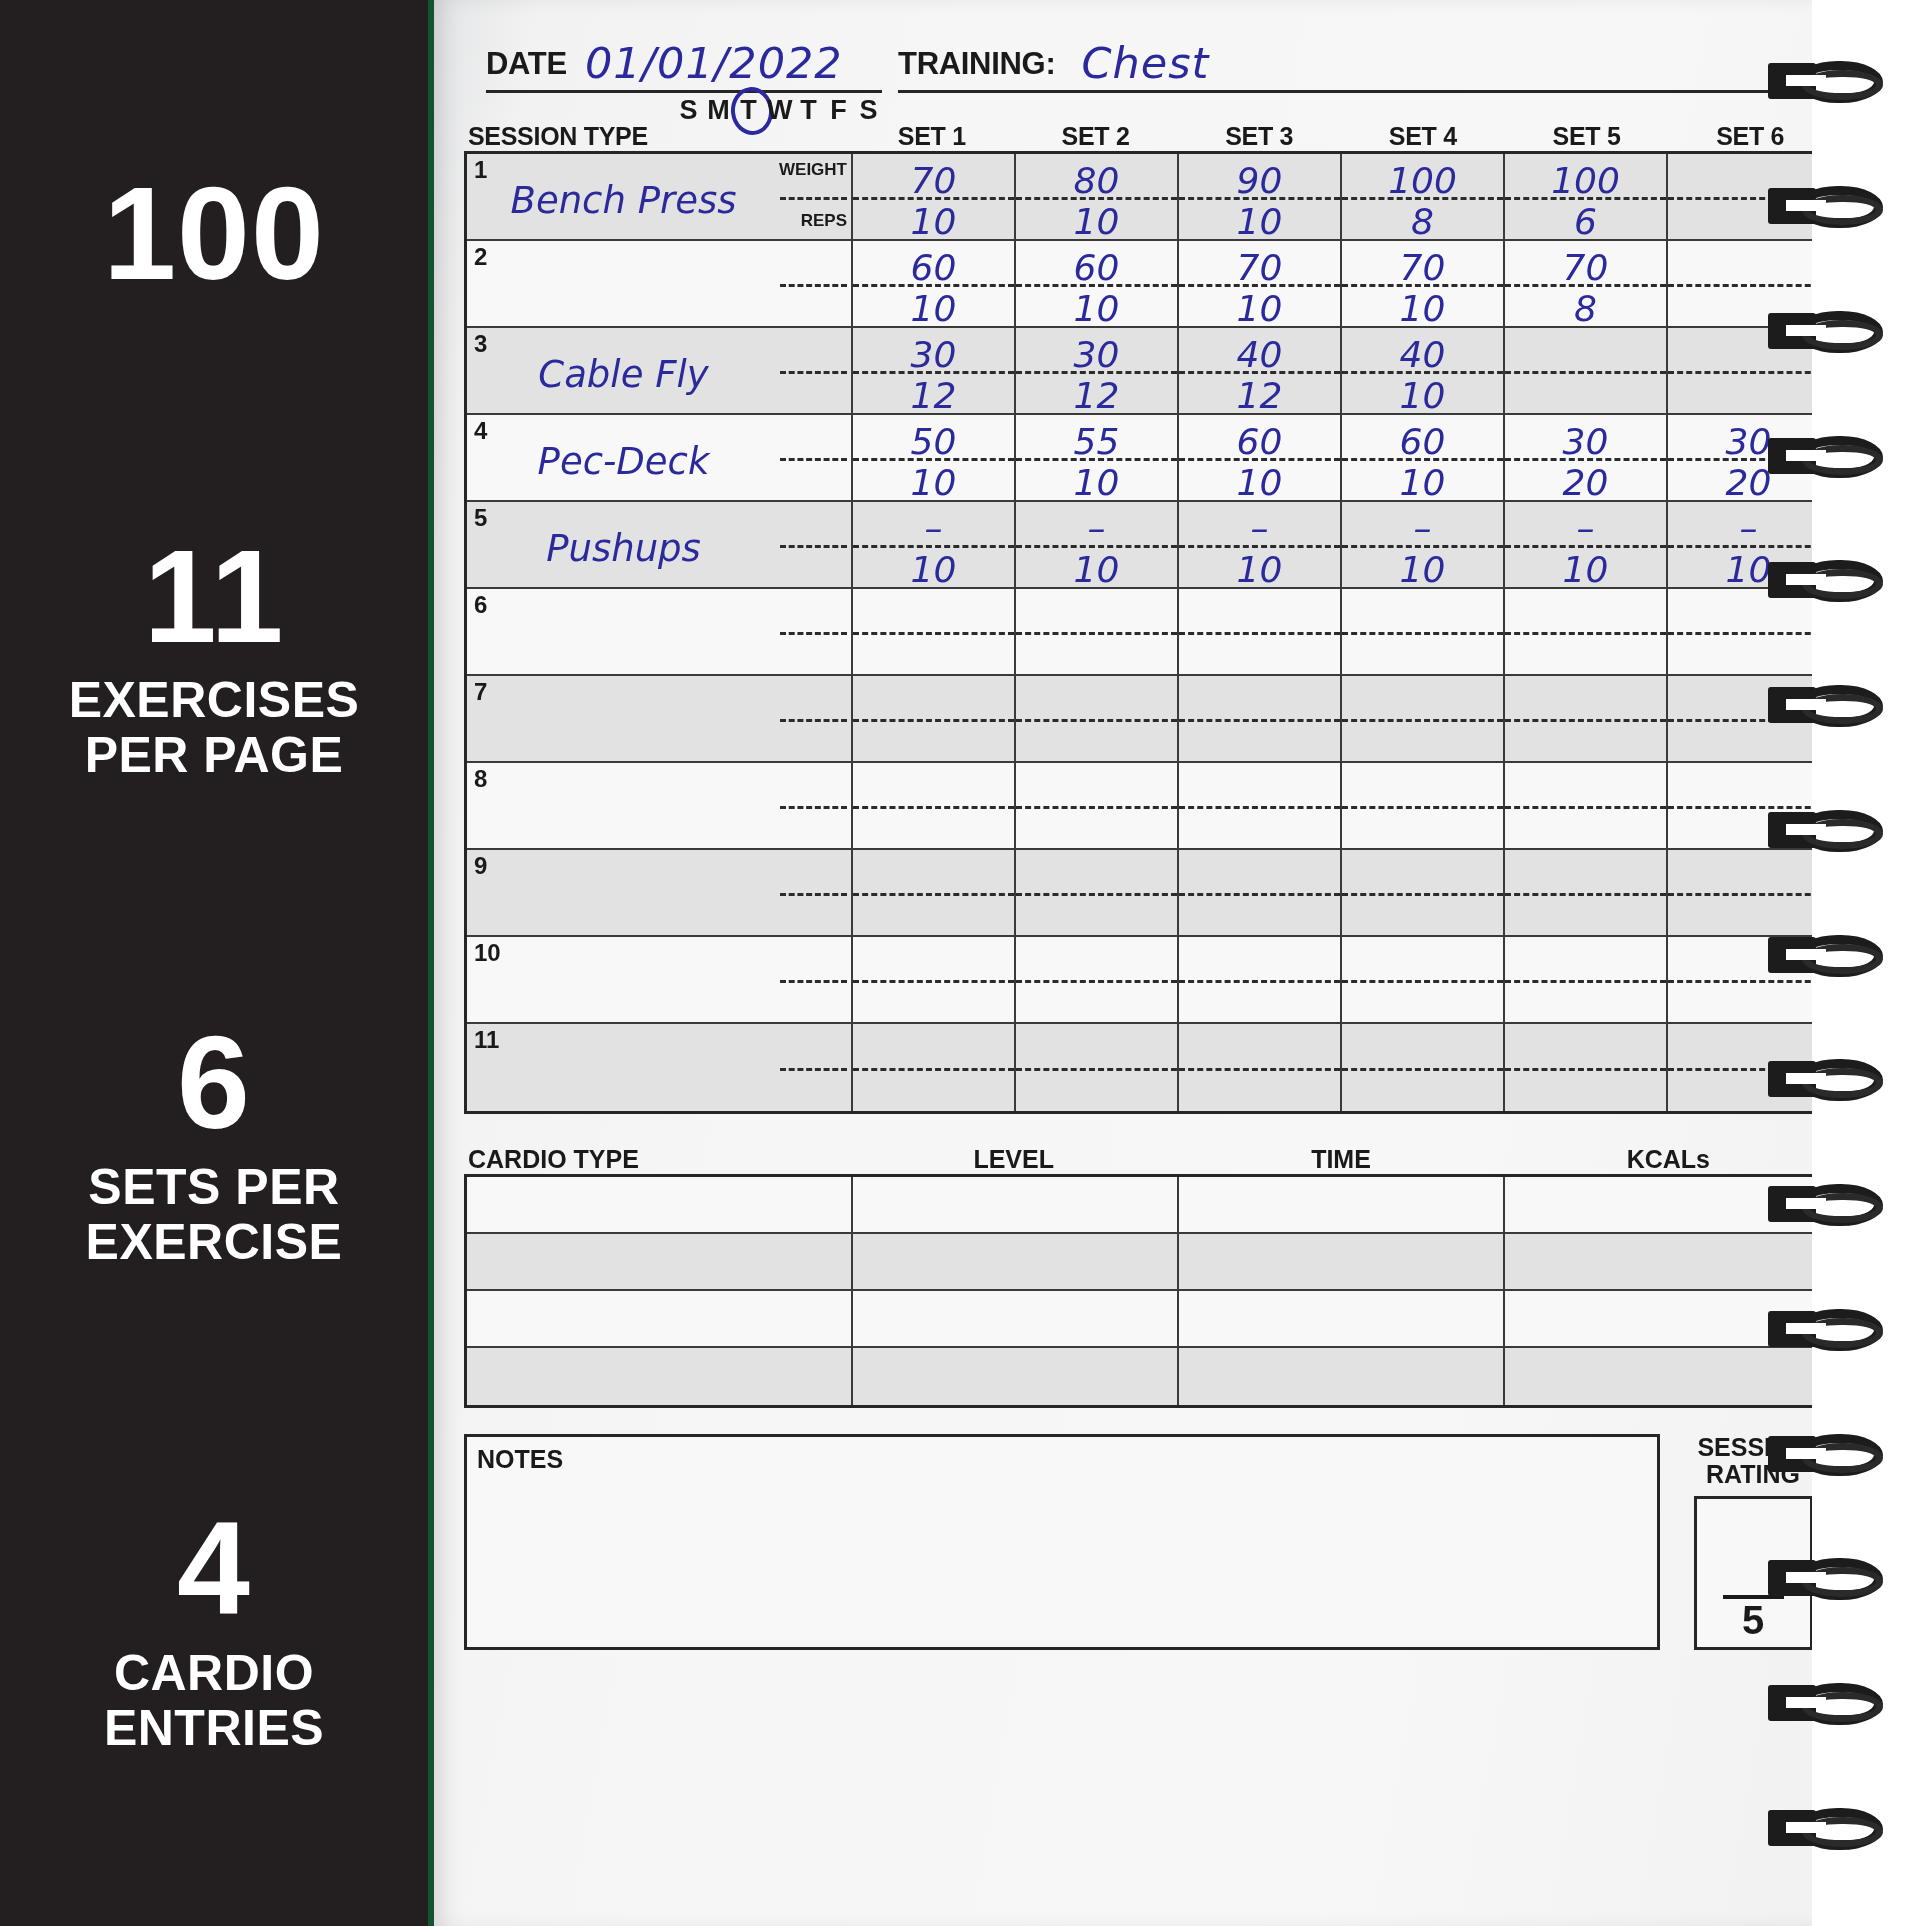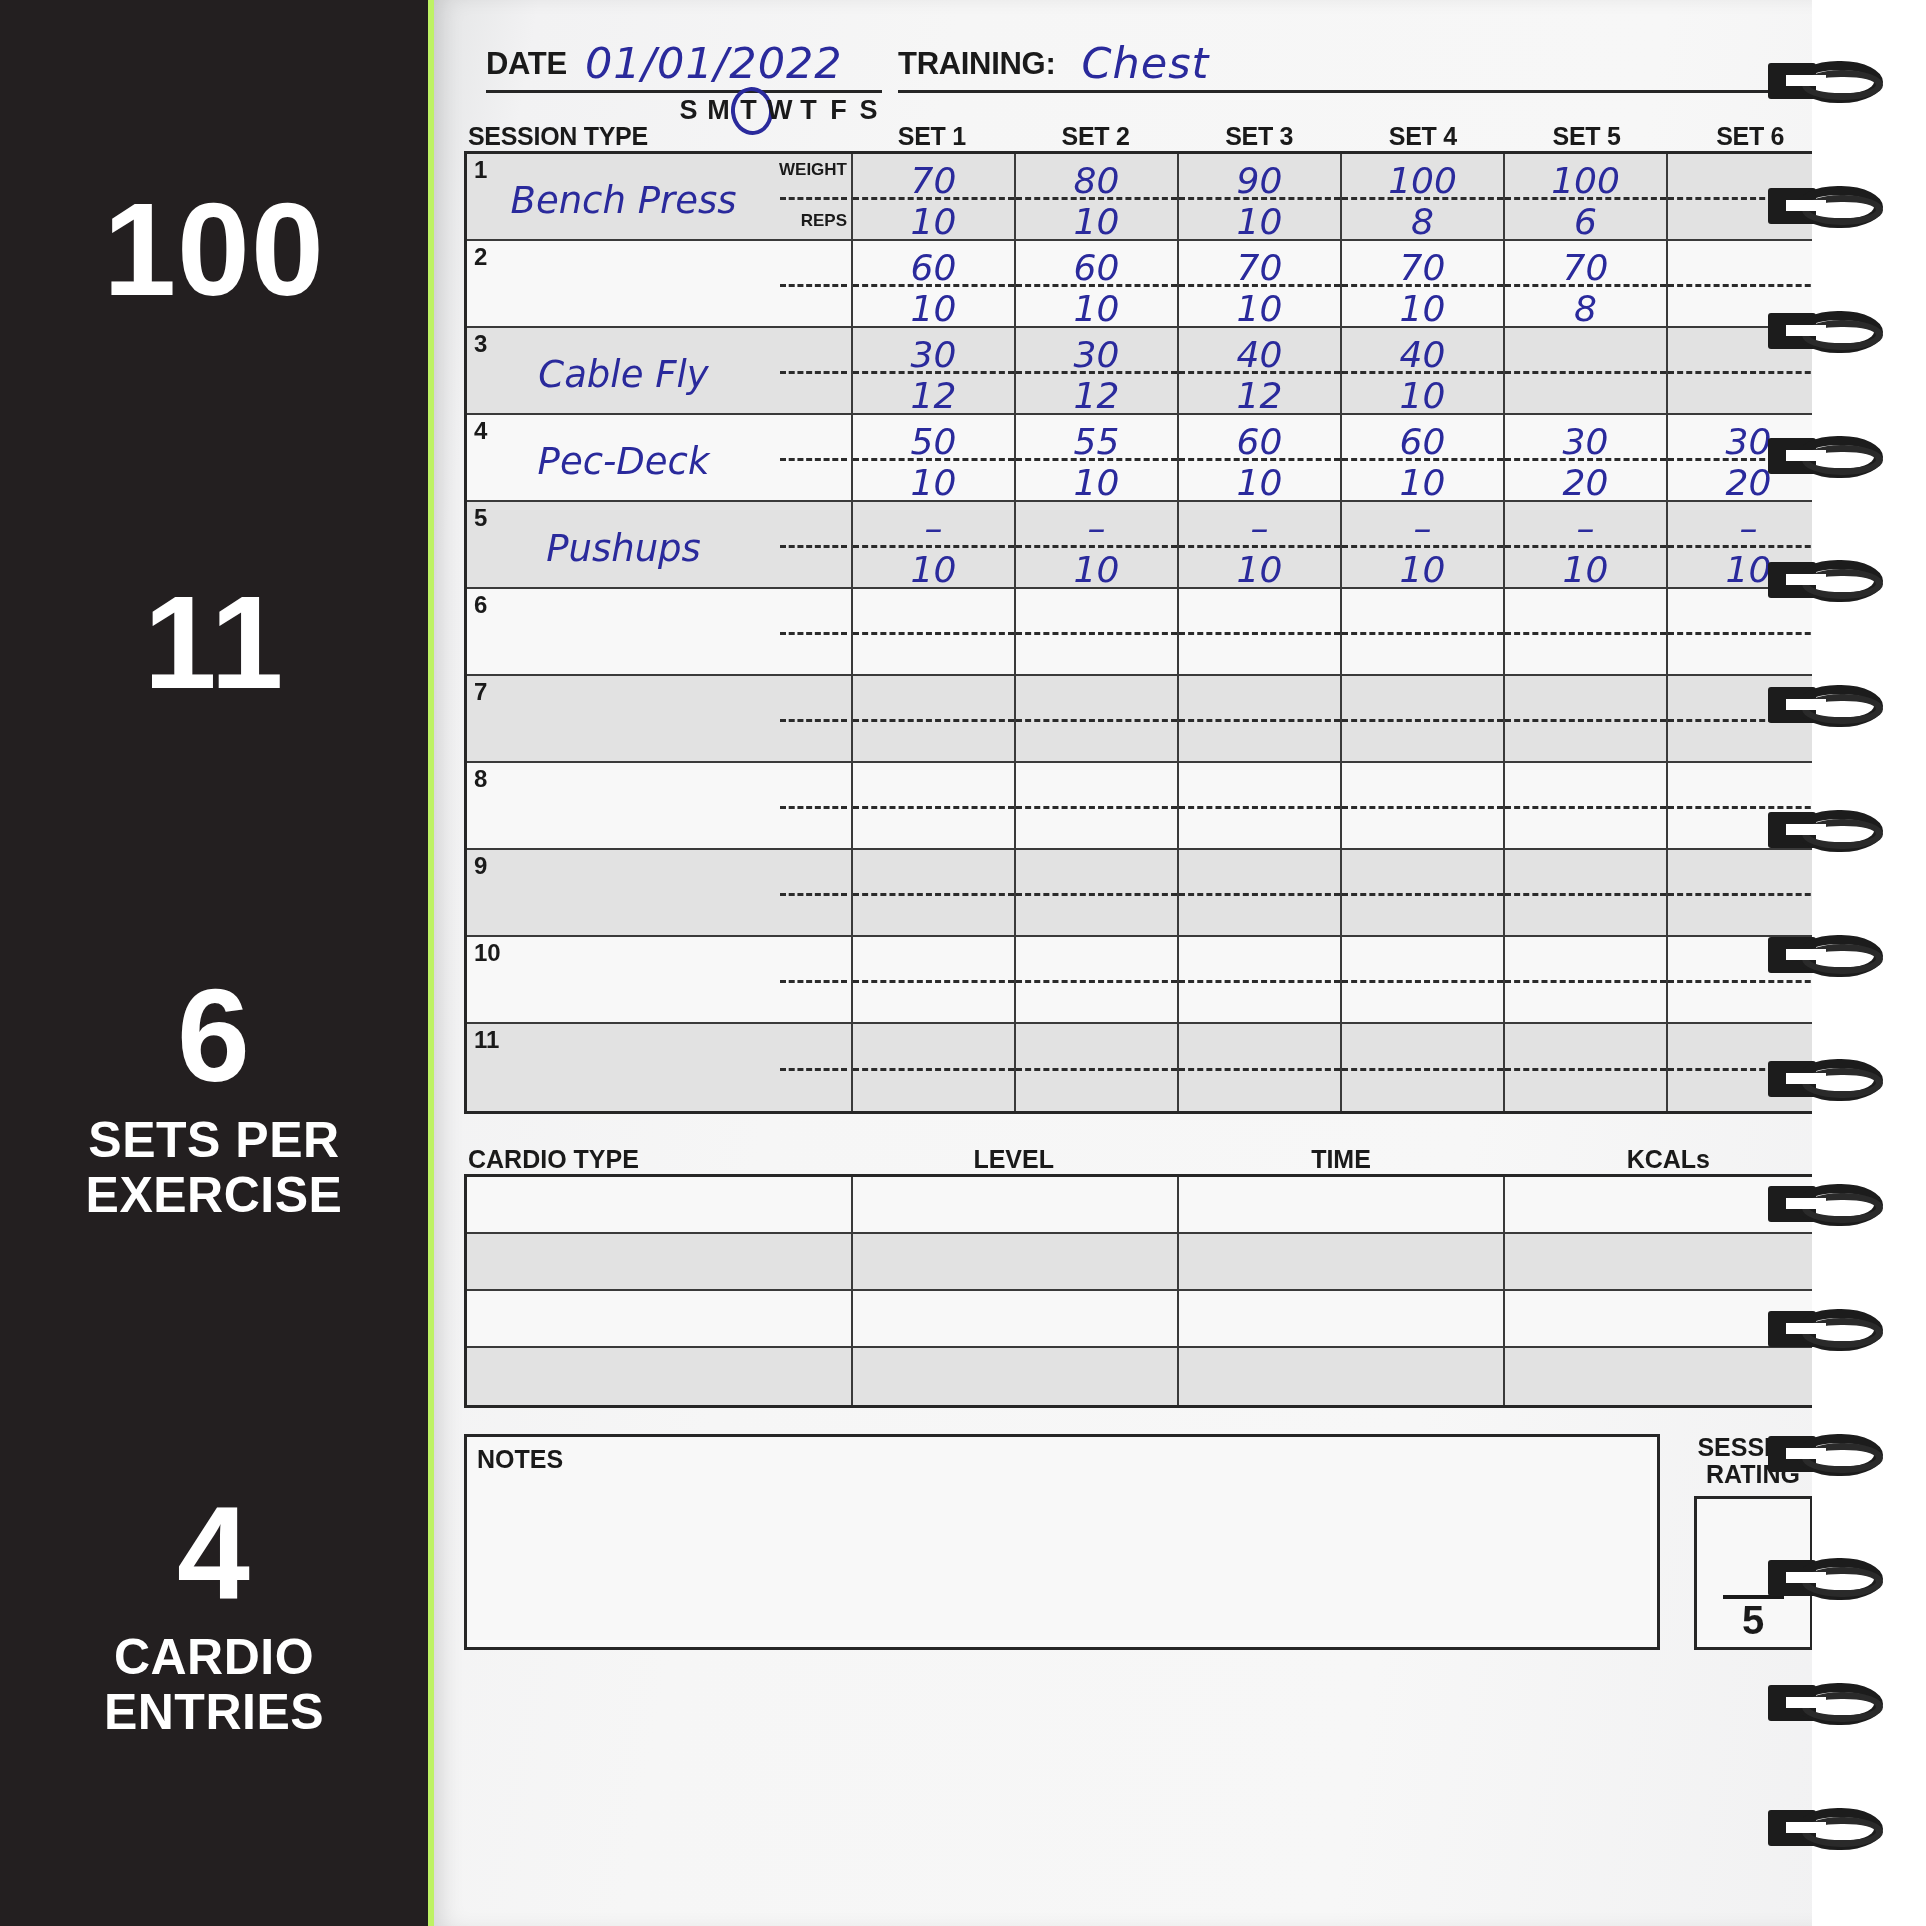--- a/index.html
+++ b/index.html
@@ -46,21 +46,21 @@
     line-height: 1.1;
     margin-top: 14px;
     letter-spacing: 0.5px;
   }
 
   
   .sheet-area {
     position: relative;
     flex: 1 1 auto;
     height: 100%;
-    background: #bef264;
+    background: #14532d;
   }
   .page {
     position: absolute;
     left: 6px;
     top: 0;
     width: 1422px;
     height: 1927px;
     background: linear-gradient(100deg, #e4e5e6 0%, #f2f2f3 6%, #f6f6f6 30%, #f7f7f7 70%, #f1f1f2 100%);
     box-shadow: inset 14px 0 24px -8px rgba(0,0,0,0.14);
   }
@@ -314,20 +314,21 @@
 <body>
 
 <div id="root">
 
   <div class="left-panel" id="feature-panel">
       <div class="feature">
         <div class="feature-number">100</div>
       </div>
       <div class="feature">
         <div class="feature-number">11</div>
+        <div class="feature-label">EXERCISES<br>PER PAGE</div>
       </div>
       <div class="feature">
         <div class="feature-number">6</div>
         <div class="feature-label">SETS PER<br>EXERCISE</div>
       </div>
       <div class="feature">
         <div class="feature-number">4</div>
         <div class="feature-label">CARDIO<br>ENTRIES</div>
       </div>
     </div>

